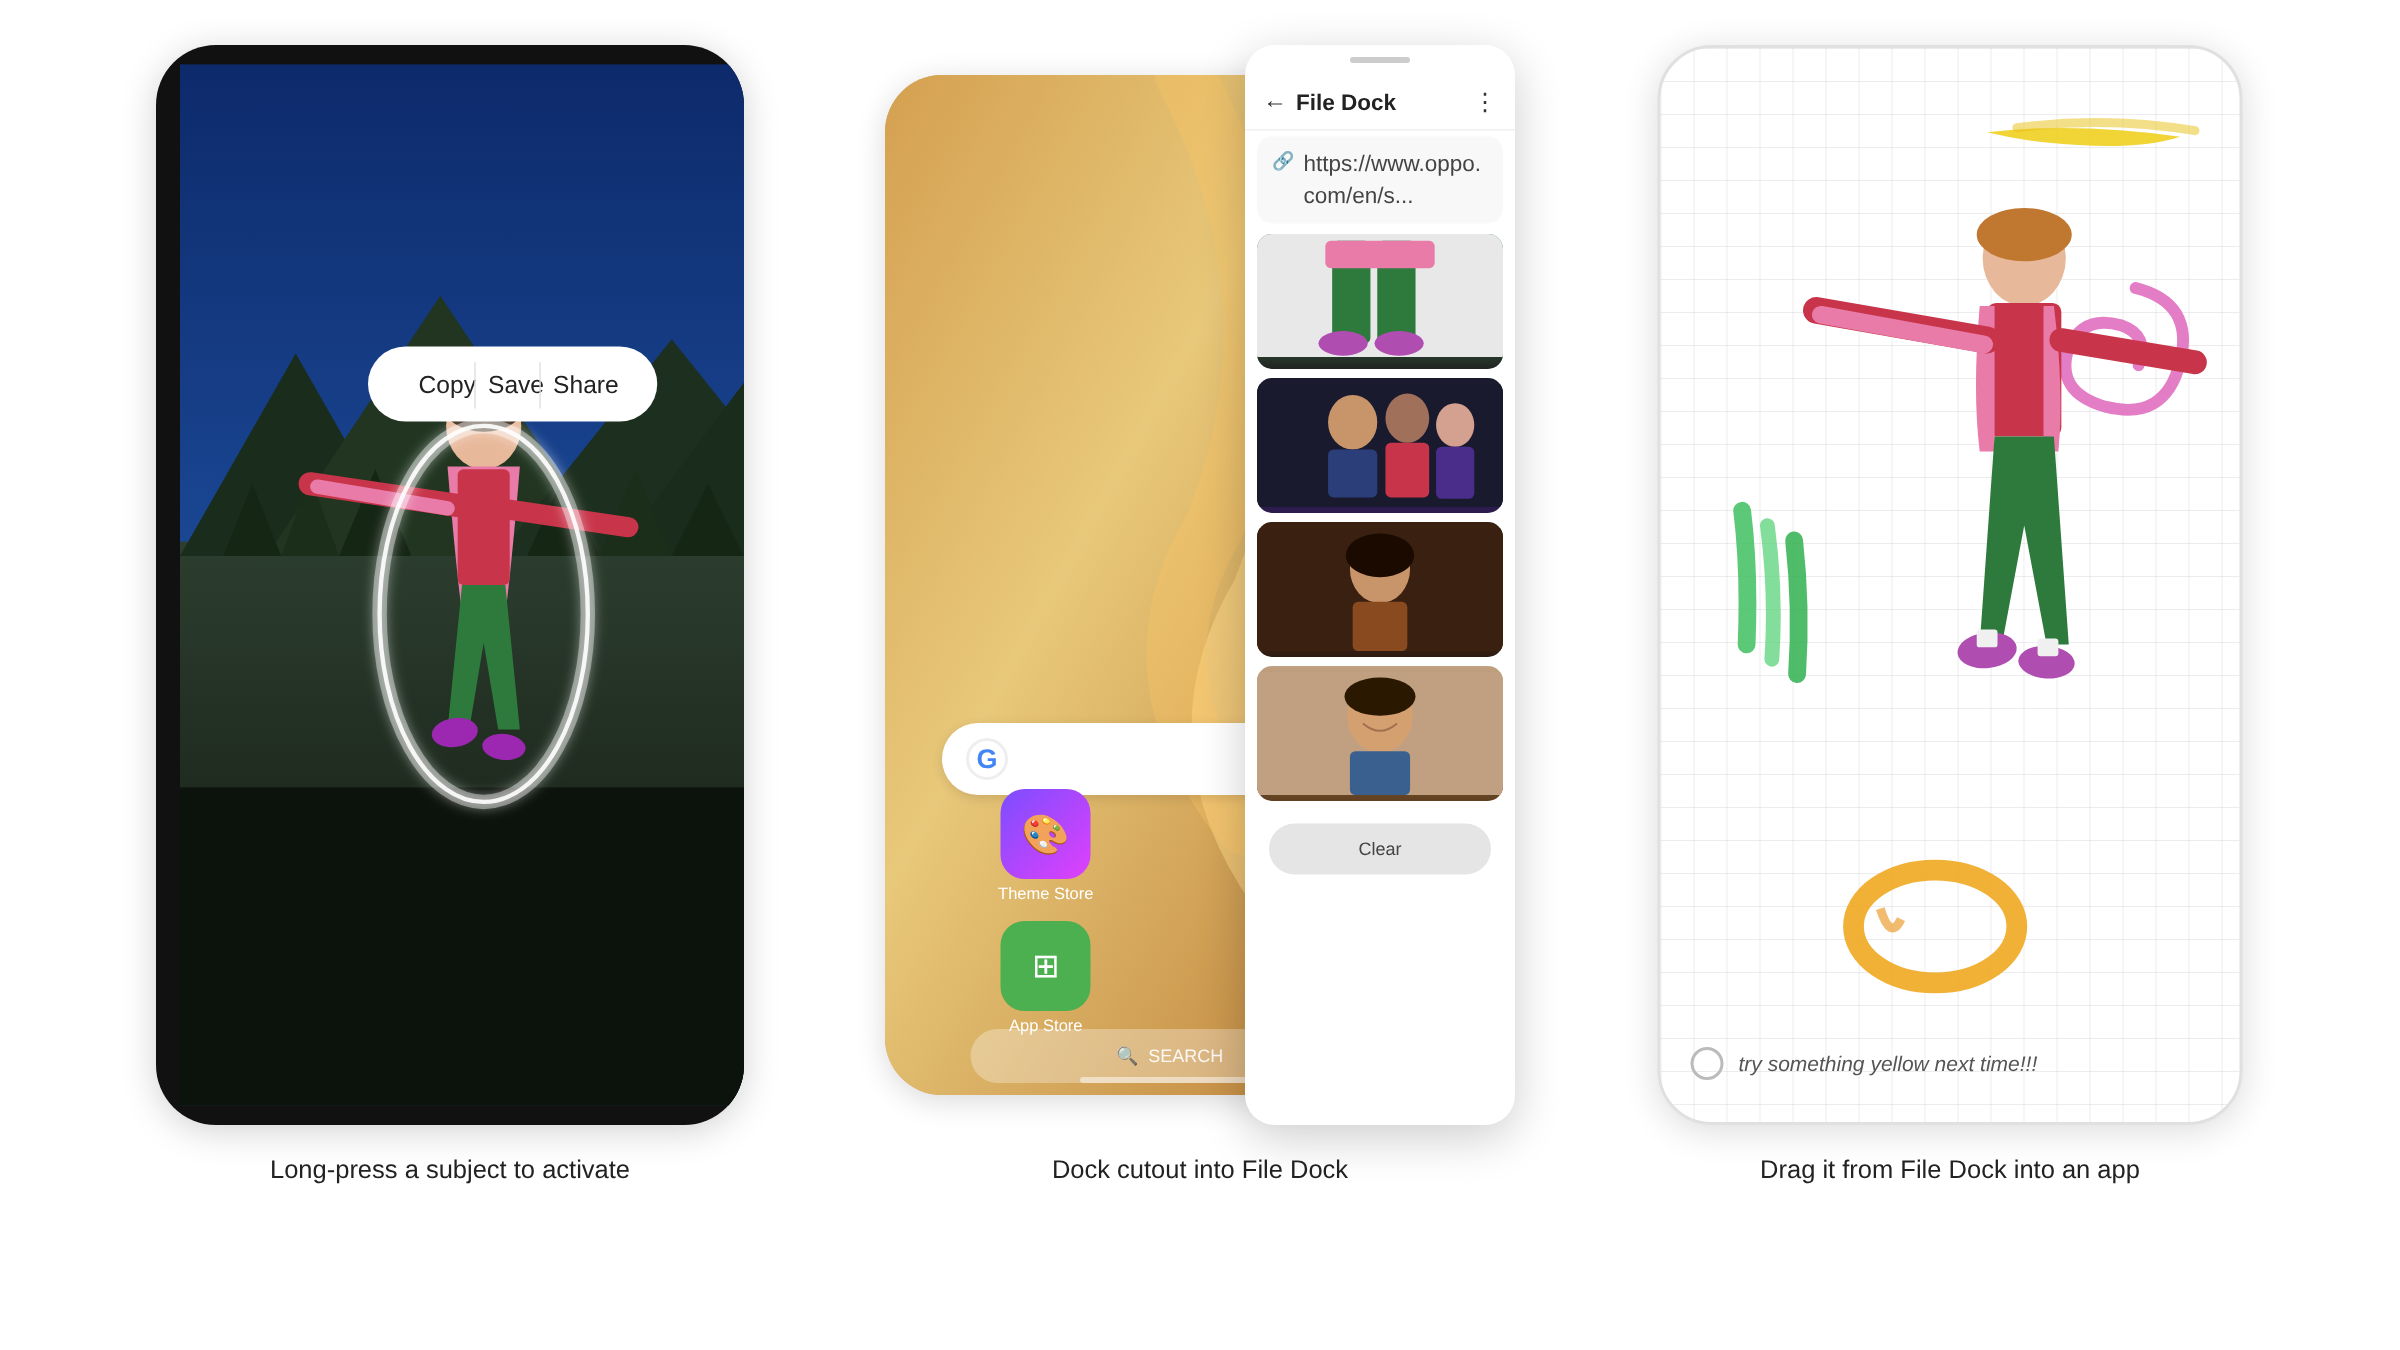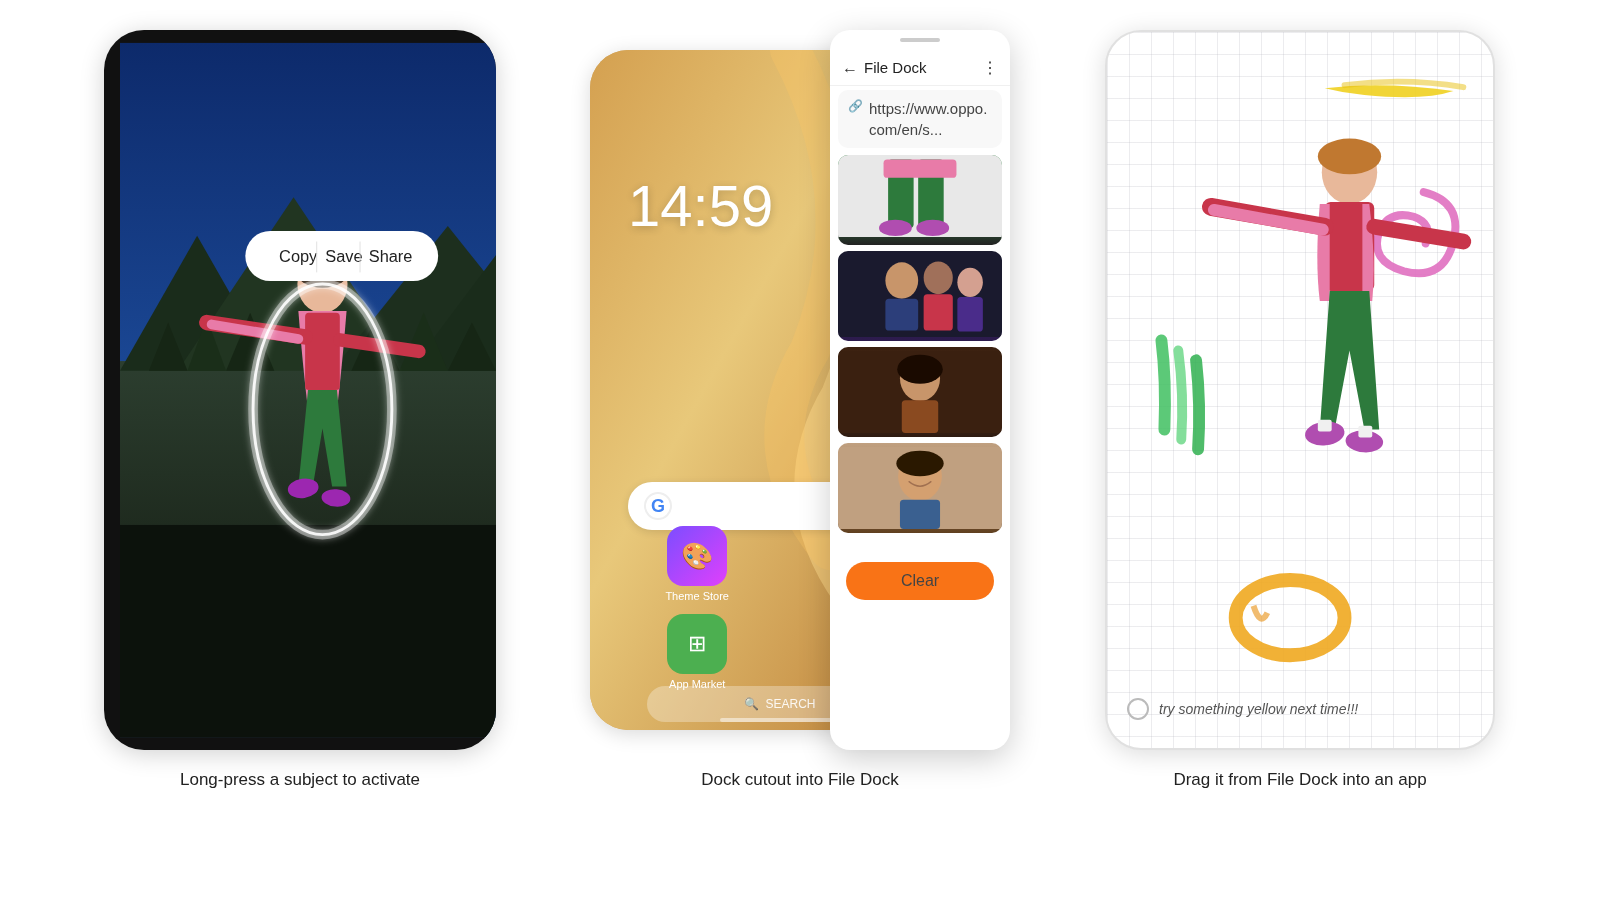--- a/index.html
+++ b/index.html
@@ -215,21 +215,21 @@
     }
 
     .dock-back-icon {
       font-size: 16px;
       color: #333;
       cursor: pointer;
     }
 
     .dock-title {
       font-size: 15px;
-      font-weight: 400;
+      font-weight: 700;
       color: #222;
       flex: 1;
     }
 
     .dock-menu-icon {
       font-size: 16px;
       color: #333;
     }
 
     .dock-pull-tab {
@@ -298,26 +298,26 @@
     }
 
     .dock-img-4 {
       background: linear-gradient(180deg, #c0a080 0%, #a07850 50%, #604020 100%);
       display: flex;
       align-items: center;
       justify-content: center;
     }
 
     .dock-clear-btn {
-      margin: 26px 16px;
+      margin: 12px 16px;
       padding: 10px;
-      background: #f97316;
+      background: #e5e5e5;
       border: none;
       border-radius: 20px;
-      font-size: 16px;
+      font-size: 12px;
       color: #444;
       cursor: pointer;
       text-align: center;
       font-weight: 500;
     }
 
     
     .phone-3 {
       width: 390px;
       height: 720px;
@@ -483,21 +483,20 @@
               <stop offset="0%" stop-color="#d4a050"></stop>
               <stop offset="40%" stop-color="#e8c87a"></stop>
               <stop offset="100%" stop-color="#b87830"></stop>
             </linearGradient>
           </defs>
           <rect width="380" height="680" fill="url(#swirlGrad)"></rect>
 
           <path d="M280,50 Q320,200 260,350 Q200,450 280,550" fill="none" stroke="rgba(255,220,140,0.5)" stroke-width="60" stroke-linecap="round"></path>
           <path d="M200,0 Q280,150 220,300 Q160,400 240,500" fill="none" stroke="rgba(255,200,100,0.3)" stroke-width="40" stroke-linecap="round"></path>
         </svg>
-        <div class="home-time">14:59</div>
 
         <div class="google-bar">
           <div class="g-logo">G</div>
         </div>
 
         <div class="app-grid">
           <div class="app-icon-wrap">
             <div class="app-icon app-theme">
               <span style="color:white;font-size:26px;">🎨</span>
             </div>
@@ -506,21 +505,21 @@
           <div class="app-icon-wrap">
             <div class="app-icon app-play">
               <div class="play-triangle"></div>
             </div>
             <span class="app-label">Play Store</span>
           </div>
           <div class="app-icon-wrap">
             <div class="app-icon app-market">
               <span style="color:white;font-size:22px;">⊞</span>
             </div>
-            <span class="app-label">App Market</span>
+            <span class="app-label">App Store</span>
           </div>
           <div class="app-icon-wrap">
             <div class="app-icon app-messages">
               <span style="color:white;font-size:22px;">💬</span>
             </div>
             <span class="app-label">Messages</span>
           </div>
         </div>
 
         <div class="search-bar">

